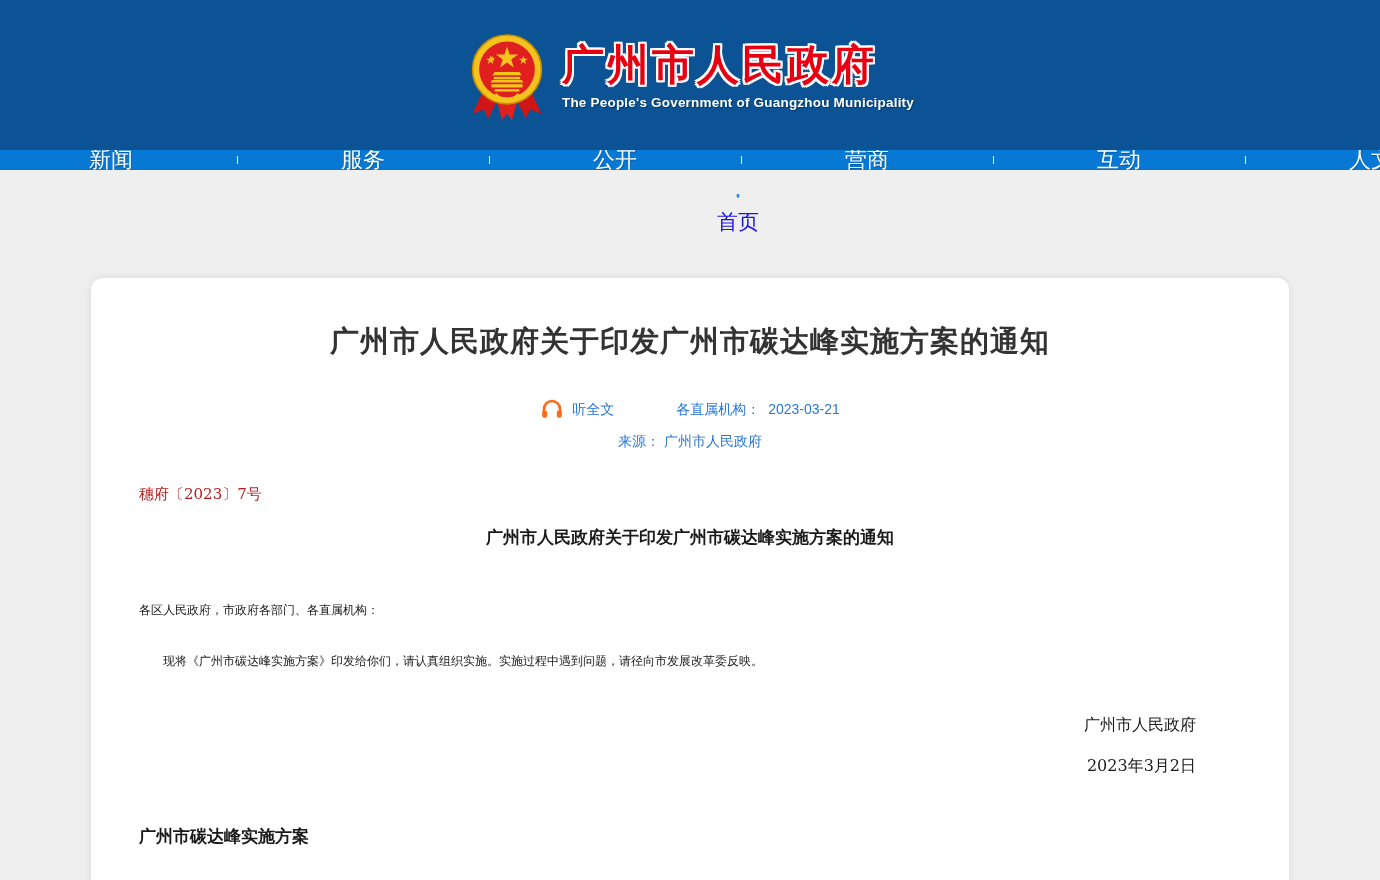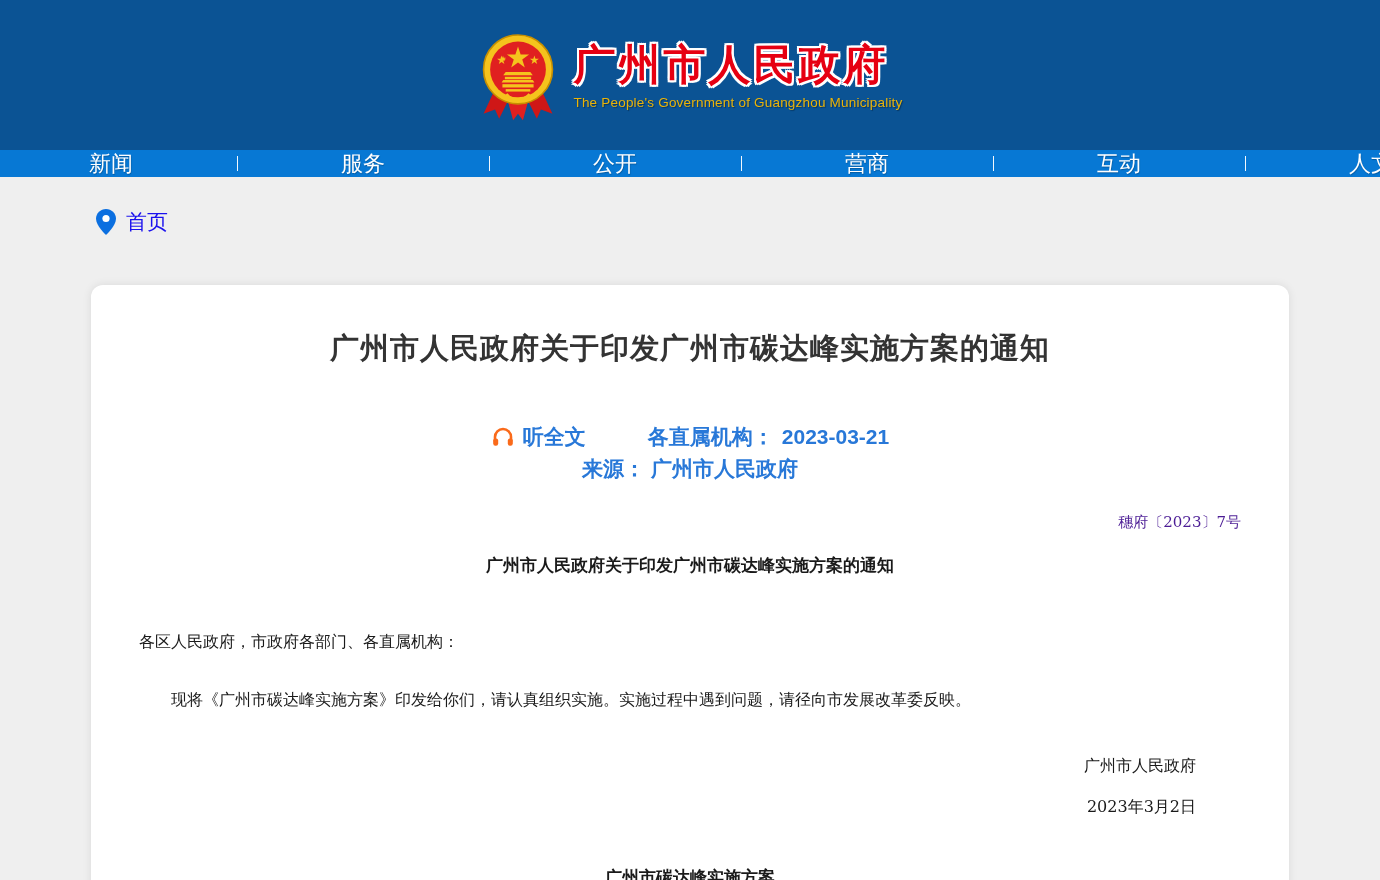--- a/index.html
+++ b/index.html
@@ -29,31 +29,31 @@
     color: #e60012;
     font-size: 42px;
     font-weight: bold;
     letter-spacing: 3px;
     line-height: 1.1;
     text-shadow:
       -2px -2px 0 #fff, 2px -2px 0 #fff, -2px 2px 0 #fff, 2px 2px 0 #fff,
       0 -2px 0 #fff, 0 2px 0 #fff, -2px 0 0 #fff, 2px 0 0 #fff;
   }
   .site-subtitle {
-    color: #eab308;
+    color: #ffffff;
     font-size: 13.5px;
-    font-weight: normal;
+    font-weight: bold;
     margin-top: 7px;
     letter-spacing: 0.2px;
     text-shadow: 1px 1px 1px rgba(0,0,0,0.35);
   }
 
   
   .main-nav {
-    height: 27px;
+    height: 20px;
     background: #0778d4;
     overflow: hidden;
   }
   .nav-row {
     display: flex;
     margin-left: -15px;
     height: 100%;
   }
   .nav-item {
     flex: 0 0 252px;
@@ -76,20 +76,21 @@
     background: rgba(255,255,255,0.95);
   }
 
   
   .breadcrumb {
     display: flex;
     align-items: center;
     gap: 10px;
     padding: 24px 0 0 96px;
     height: 66px;
+    flex-direction: column;
   }
   .pin-icon { width: 20px; height: 26px; }
   .breadcrumb-link {
     color: #1a10ee;
     font-size: 21px;
     text-decoration: none;
     cursor: pointer;
   }
 
   
@@ -104,77 +105,75 @@
     padding: 44px 48px 40px 48px;
   }
   .article-title {
     text-align: center;
     font-size: 29px;
     font-weight: bold;
     color: #333333;
     letter-spacing: 1px;
   }
   .article-meta {
-    margin-top: 52px;
+    margin-top: 31px;
     text-align: center;
     color: #2878d8;
-    font-size: 21px;
+    font-size: 14px;
     line-height: 32px;
-    font-weight: bold;
   }
   .meta-line1 {
     display: flex;
     align-items: center;
     justify-content: center;
     gap: 8px;
   }
   .listen-btn {
     display: inline-flex;
     align-items: center;
     gap: 8px;
     cursor: pointer;
     color: #2878d8;
   }
   .headphone-icon { width: 24px; height: 24px; }
   .meta-gap { display: inline-block; width: 46px; }
   .doc-number {
     margin-top: 28px;
-    text-align: right;
+    text-align: left;
     font-family: "DejaVu Serif", serif;
     font-size: 15px;
-    color: #4c1d95;
+    color: #b91c1c;
   }
   .doc-subtitle {
     margin-top: 22px;
     text-align: center;
     font-family: "DejaVu Serif", serif;
     font-size: 17px;
     font-weight: bold;
     color: #1a1a1a;
   }
   .doc-body {
     margin-top: 52px;
     font-family: "DejaVu Serif", serif;
-    font-size: 16px;
+    font-size: 12px;
     color: #1a1a1a;
     line-height: 1.6;
   }
   .doc-body p.indent { text-indent: 2em; margin-top: 32px; }
   .doc-signature {
     margin-top: 44px;
     text-align: right;
     padding-right: 45px;
     font-family: "DejaVu Serif", serif;
     font-size: 16px;
     color: #1a1a1a;
   }
   .doc-signature .sig-date { margin-top: 20px; }
   .plan-title {
     margin-top: 48px;
-    text-align: center;
     font-family: "DejaVu Serif", serif;
     font-size: 17px;
     font-weight: bold;
     color: #1a1a1a;
   }
 </style>
 </head>
 <body>
 
 <header class="site-header">

